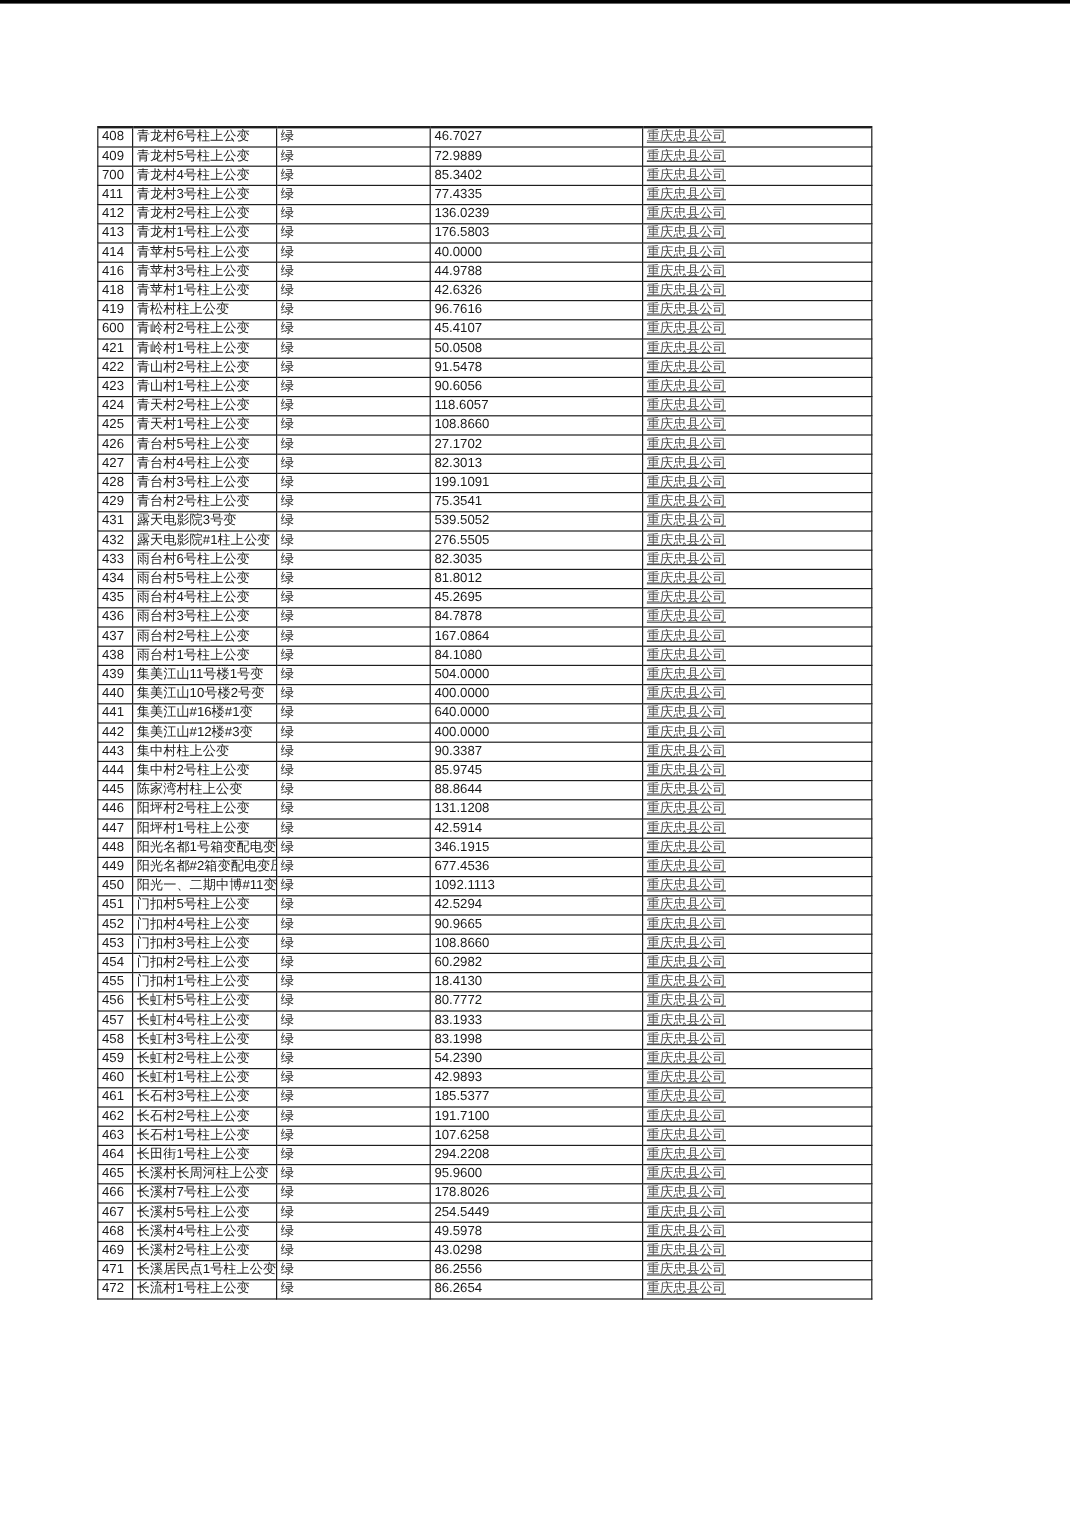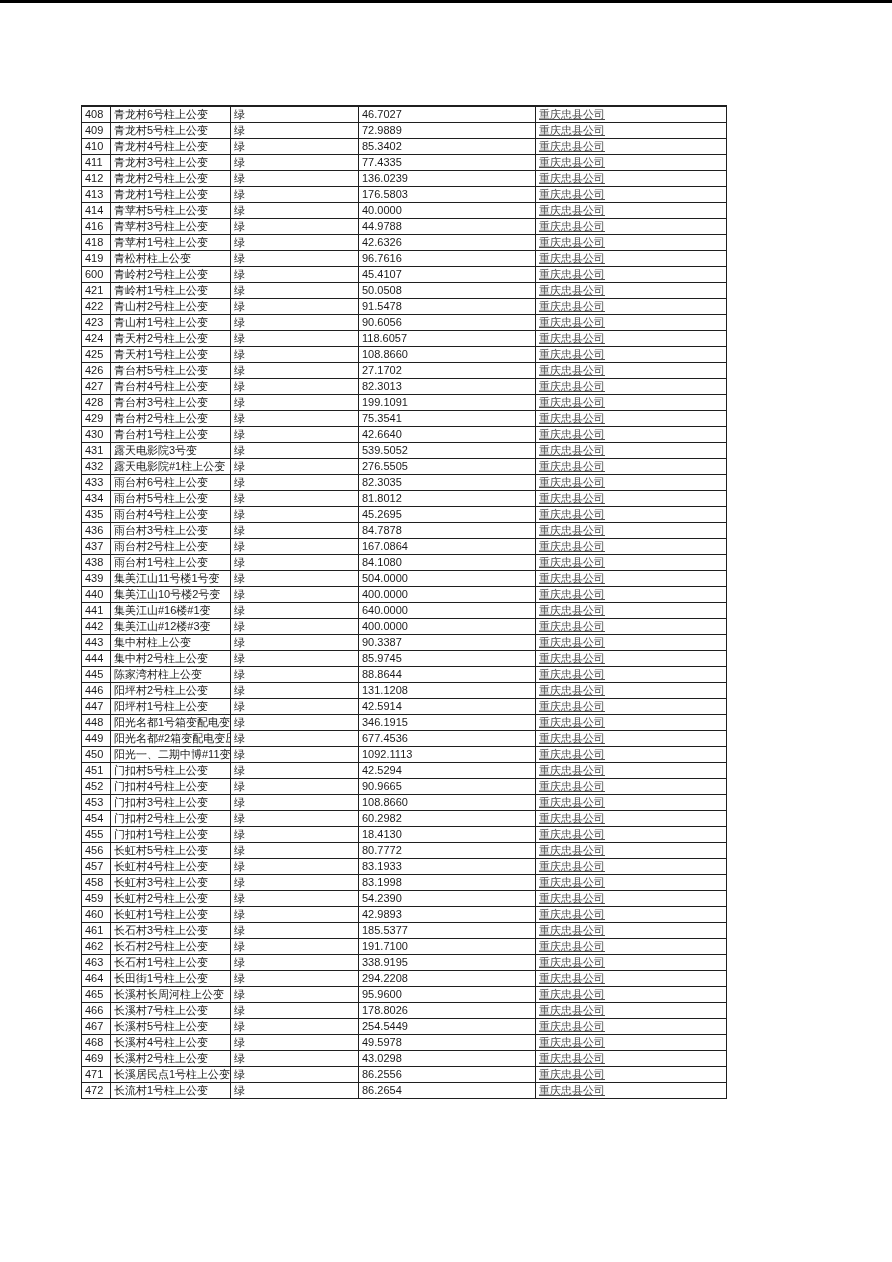--- a/index.html
+++ b/index.html
@@ -85,21 +85,21 @@
       <td class="c-idx">409</td>
       <td class="c-name">青龙村5号柱上公变</td>
       <td class="c-status">绿</td>
       <td class="c-value">72.9889</td>
       <td class="c-company">
         <span class="company-link">重庆忠县公司</span>
       </td>
     </tr>
 
     <tr>
-      <td class="c-idx">410</td>
+      <td class="c-idx">700</td>
       <td class="c-name">青龙村4号柱上公变</td>
       <td class="c-status">绿</td>
       <td class="c-value">85.3402</td>
       <td class="c-company">
         <span class="company-link">重庆忠县公司</span>
       </td>
     </tr>
 
     <tr>
       <td class="c-idx">411</td>
@@ -266,29 +266,20 @@
     <tr>
       <td class="c-idx">429</td>
       <td class="c-name">青台村2号柱上公变</td>
       <td class="c-status">绿</td>
       <td class="c-value">75.3541</td>
       <td class="c-company">
         <span class="company-link">重庆忠县公司</span>
       </td>
     </tr>
 
-    <tr>
-      <td class="c-idx">430</td>
-      <td class="c-name">青台村1号柱上公变</td>
-      <td class="c-status">绿</td>
-      <td class="c-value">42.6640</td>
-      <td class="c-company">
-        <span class="company-link">重庆忠县公司</span>
-      </td>
-    </tr>
 
     <tr>
       <td class="c-idx">431</td>
       <td class="c-name">露天电影院3号变</td>
       <td class="c-status">绿</td>
       <td class="c-value">539.5052</td>
       <td class="c-company">
         <span class="company-link">重庆忠县公司</span>
       </td>
     </tr>
@@ -600,21 +591,21 @@
       <td class="c-value">191.7100</td>
       <td class="c-company">
         <span class="company-link">重庆忠县公司</span>
       </td>
     </tr>
 
     <tr>
       <td class="c-idx">463</td>
       <td class="c-name">长石村1号柱上公变</td>
       <td class="c-status">绿</td>
-      <td class="c-value">338.9195</td>
+      <td class="c-value">107.6258</td>
       <td class="c-company">
         <span class="company-link">重庆忠县公司</span>
       </td>
     </tr>
 
     <tr>
       <td class="c-idx">464</td>
       <td class="c-name">长田街1号柱上公变</td>
       <td class="c-status">绿</td>
       <td class="c-value">294.2208</td>

